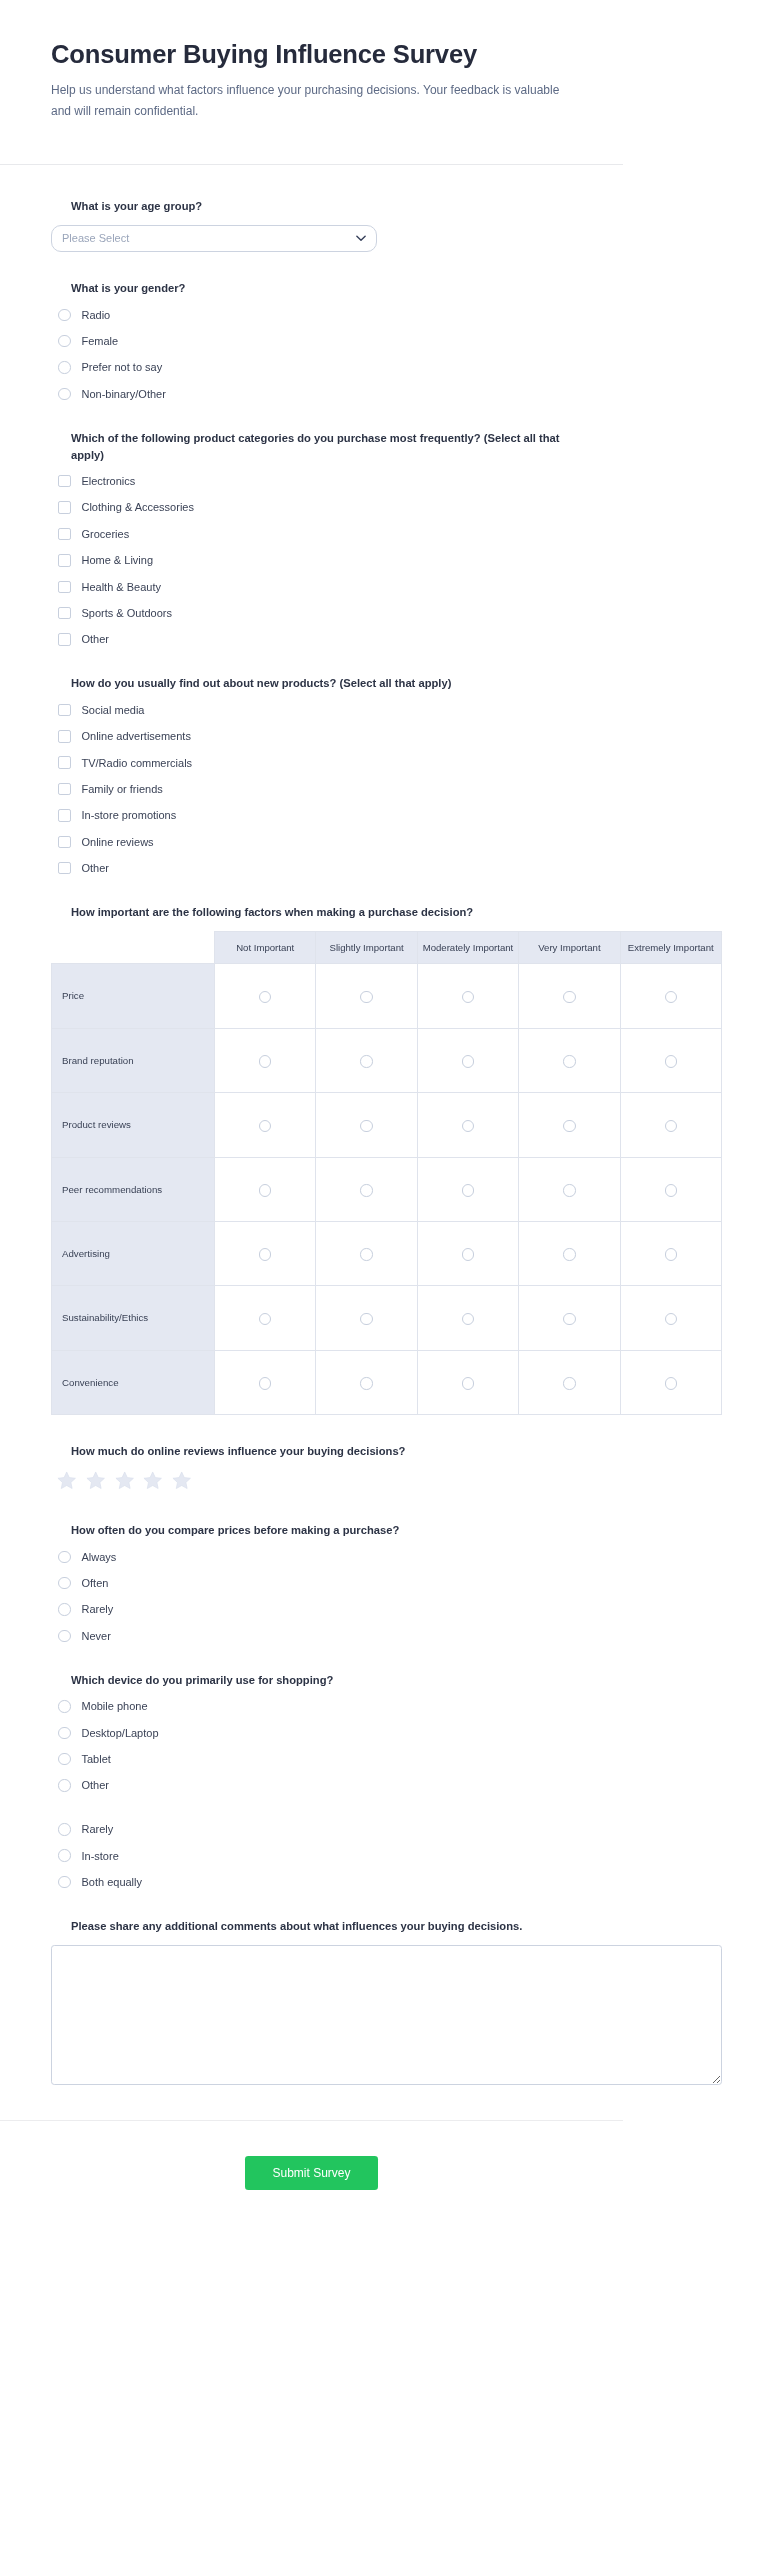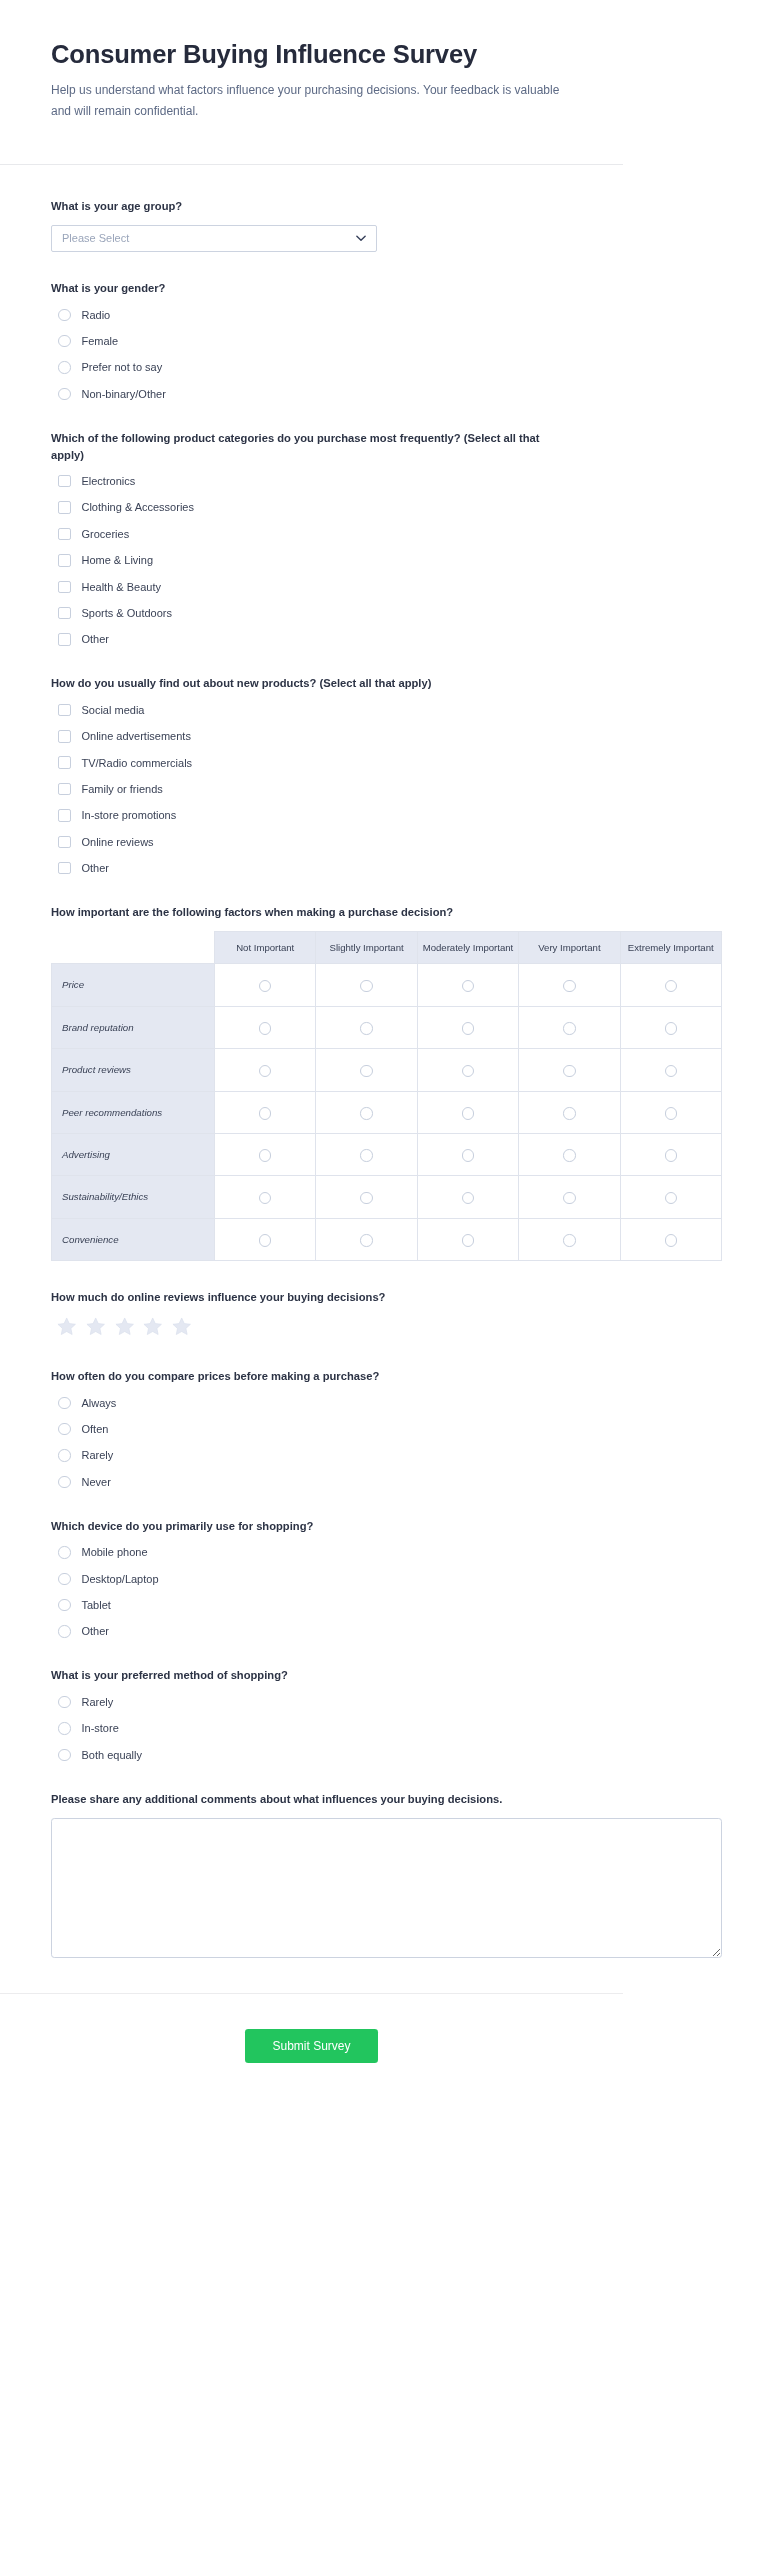--- a/index.html
+++ b/index.html
@@ -42,33 +42,34 @@
   .question { margin-bottom: 28px; }
   .question.tight { margin-bottom: 25px; }
 
   .q-label {
     font-size: 11.2px;
     font-weight: bold;
     color: #2c3345;
     line-height: 1.5;
     margin-bottom: 10px;
     max-width: 668px;
+    margin-left: 20px;
   }
 
   
   .select-box {
     position: relative;
     width: 326px;
     height: 27px;
   }
   .select-field {
     width: 100%;
     height: 27px;
     border: 0.8px solid #ccd3e0;
-    border-radius: 2px;
+    border-radius: 10px;
     background: #fff;
     font-family: "Liberation Sans", sans-serif;
     font-size: 11px;
     color: #9aa5ba;
     padding: 0 25px 0 10px;
     line-height: 25.6px;
     display: block;
     cursor: pointer;
   }
   .select-caret {
@@ -143,25 +144,24 @@
     padding: 9px 0;
     vertical-align: middle;
   }
   table.matrix thead th.hdr:first-of-type { border-top-left-radius: 3.3px; }
   table.matrix thead th.hdr:last-of-type  { border-top-right-radius: 3.3px; }
 
   table.matrix td.rowlabel {
     background: #e4e8f2;
     font-size: 9.7px;
     color: #3a4256;
-    padding: 14px 10px;
+    padding: 25px 10px;
     line-height: 1.38;
     vertical-align: middle;
     width: 163px;
-    font-style: italic;
   }
   table.matrix td.cell {
     background: #fff;
     height: 35px;
     text-align: center;
     vertical-align: middle;
   }
   .matrix-radio {
     width: 12.4px; height: 12.4px;
     border: 0.8px solid #c7cfdd;
@@ -469,21 +469,20 @@
           <span class="opt-text">Tablet</span>
         </li>
         <li class="opt-row">
           <span class="radio-mark"></span>
           <span class="opt-text">Other</span>
         </li>
       </ul>
     </div>
 
     <div class="question">
-      <div class="q-label">What is your preferred method of shopping?</div>
       <ul class="opt-list">
         <li class="opt-row">
           <span class="radio-mark"></span>
           <span class="opt-text">Rarely</span>
         </li>
         <li class="opt-row">
           <span class="radio-mark"></span>
           <span class="opt-text">In-store</span>
         </li>
         <li class="opt-row">

